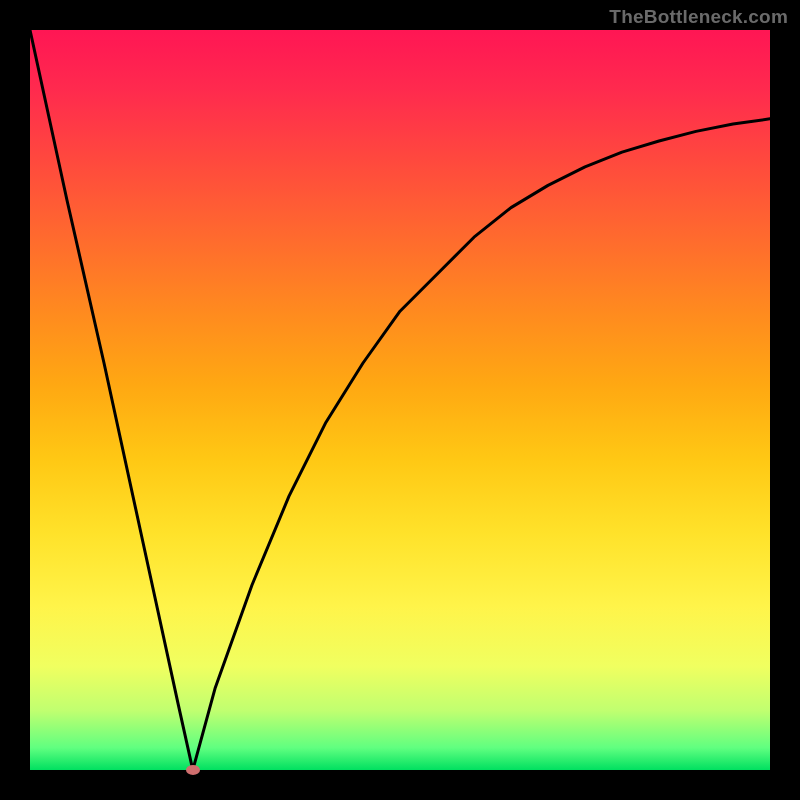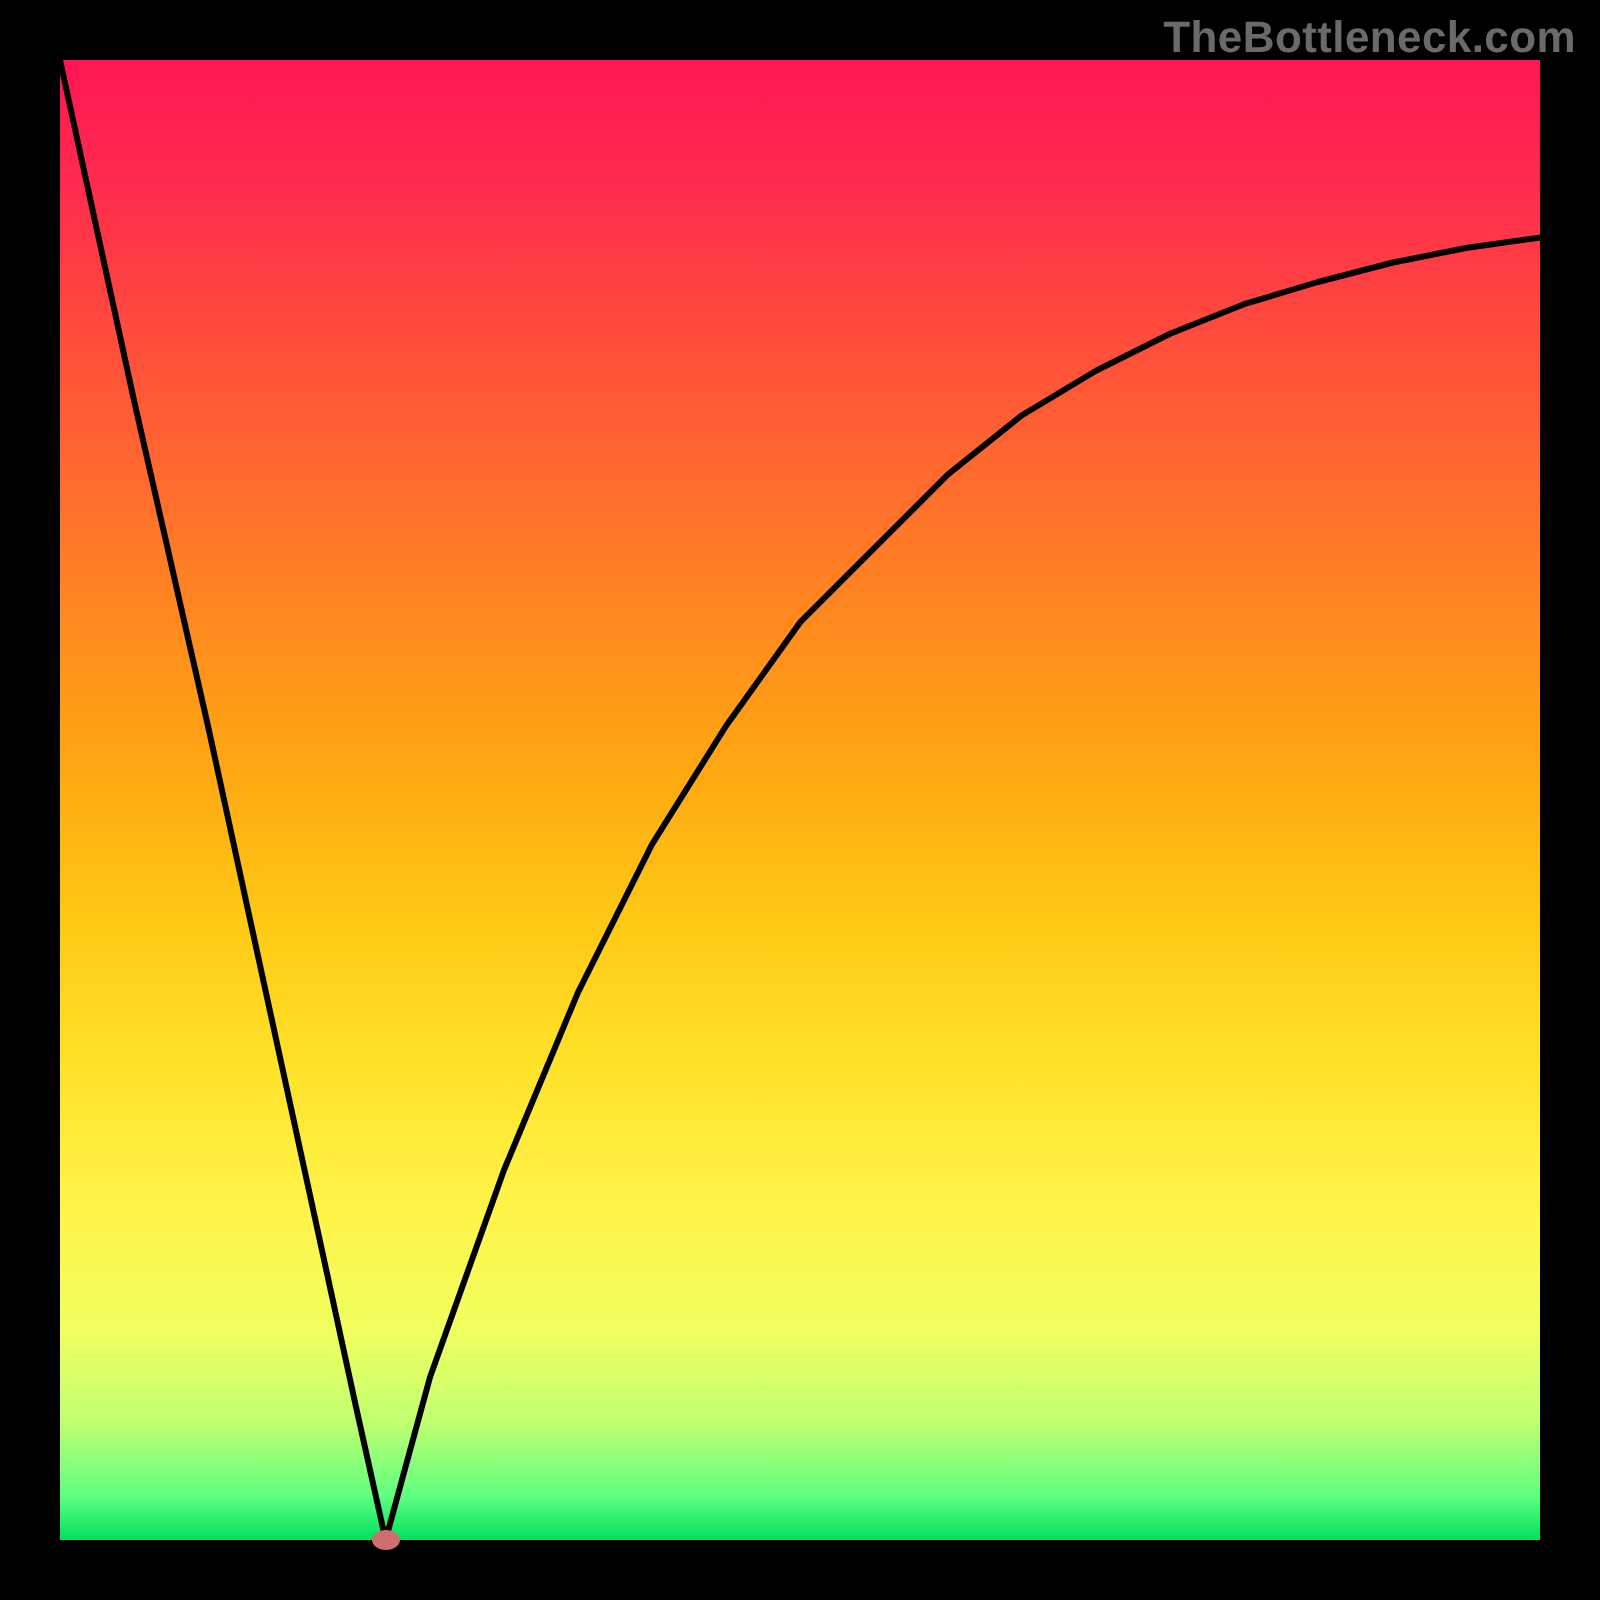--- a/index.html
+++ b/index.html
@@ -31,21 +31,21 @@
       #c0ff70 92%,
       #60ff80 97%,
       #00e060 100%
     );
   }
   .watermark {
     position: absolute;
     top: 6px;
     right: 12px;
     font-family: Arial, Helvetica, sans-serif;
-    font-size: 22px;
+    font-size: 19px;
     font-weight: 600;
     color: #6a6a6a;
     letter-spacing: 0.2px;
     user-select: none;
   }
   .curve-svg {
     position: absolute;
     left: 0;
     top: 0;
     width: 740px;

